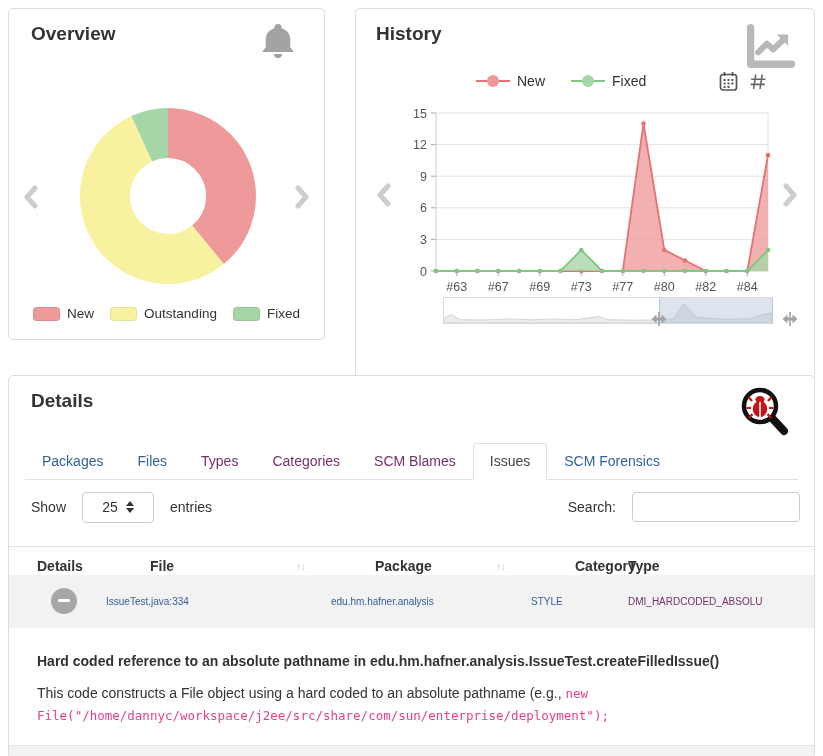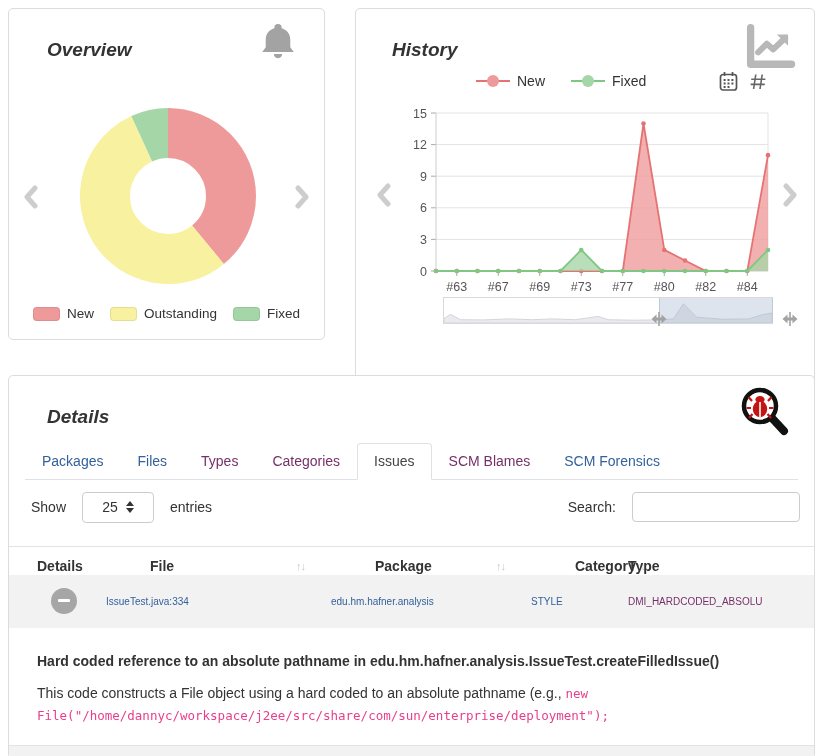--- a/index.html
+++ b/index.html
@@ -1,19 +1,19 @@
 <!DOCTYPE html>
 <html><head>
 <meta charset="utf-8">
 <style>
   html,body{margin:0;padding:0;background:#fff;width:823px;height:756px;overflow:hidden;
     font-family:"Liberation Sans",sans-serif;color:#333;}
   .page{position:relative;width:823px;height:756px;}
   .card{position:absolute;background:#fff;border:1px solid #dcdcdc;border-radius:5px;overflow:hidden;box-sizing:border-box;}
-  .card-title{position:absolute;left:22px;top:14px;margin:16px;font-size:19px;font-weight:700;color:#333;font-style:italic;}
+  .card-title{position:absolute;left:22px;top:14px;margin:0;font-size:19px;font-weight:700;color:#333;}
   
   #overview-card{left:8px;top:8px;width:317px;height:332px;}
   .bell{position:absolute;right:24px;top:10px;}
   .chev{position:absolute;background:none;border:none;padding:0;cursor:pointer;line-height:0;}
   .chev svg{stroke:#cdcdcd;stroke-width:5;fill:none;stroke-linecap:round;stroke-linejoin:round;}
   #overview-card .chev.left{left:14px;top:176px;}
   #overview-card .chev.right{right:14px;top:176px;}
   .donut{position:absolute;left:71px;top:99px;width:176px;height:176px;}
   .ov-legend{position:absolute;bottom:18px;left:0;width:100%;display:flex;justify-content:center;align-items:center;gap:16px;}
   .ov-legend .item{display:flex;align-items:center;gap:7px;font-size:13.5px;color:#333;}
@@ -293,22 +293,22 @@
         <ellipse cx="24" cy="15.5" rx="4.6" ry="3.6" fill="#c41414"></ellipse>
         <ellipse cx="24" cy="25" rx="7.2" ry="8.2" fill="#c41414"></ellipse>
         <line x1="24" y1="18" x2="24" y2="33" stroke="#fff" stroke-width="1.6"></line>
       </svg>
     </span>
     <nav class="tabs">
         <a href="#" class="tab blue">Packages</a>
         <a href="#" class="tab blue">Files</a>
         <a href="#" class="tab purple">Types</a>
         <a href="#" class="tab purple">Categories</a>
+        <a href="#" class="tab purple">SCM Blames</a>
         <a href="#" class="tab active">Issues</a>
-        <a href="#" class="tab purple">SCM Blames</a>
         <a href="#" class="tab blue">SCM Forensics</a>
       </nav>
 
     <div class="toolbar">
       <div class="grp">
         <span>Show</span>
         <span class="select-box">
           <span>25</span>
           <span class="select-arrows">
               <i class="up"></i>

